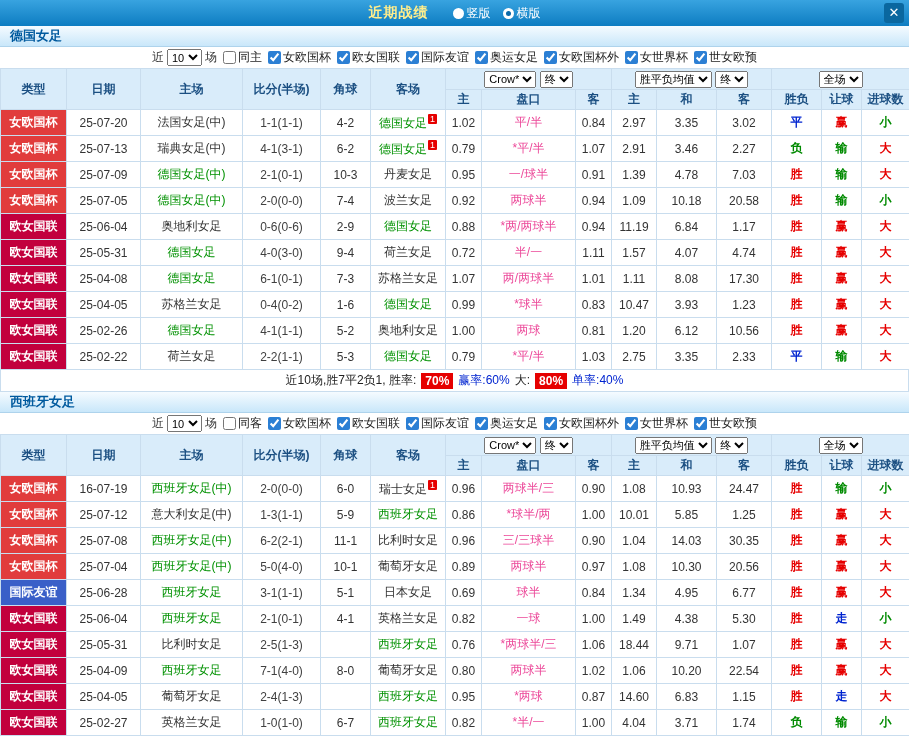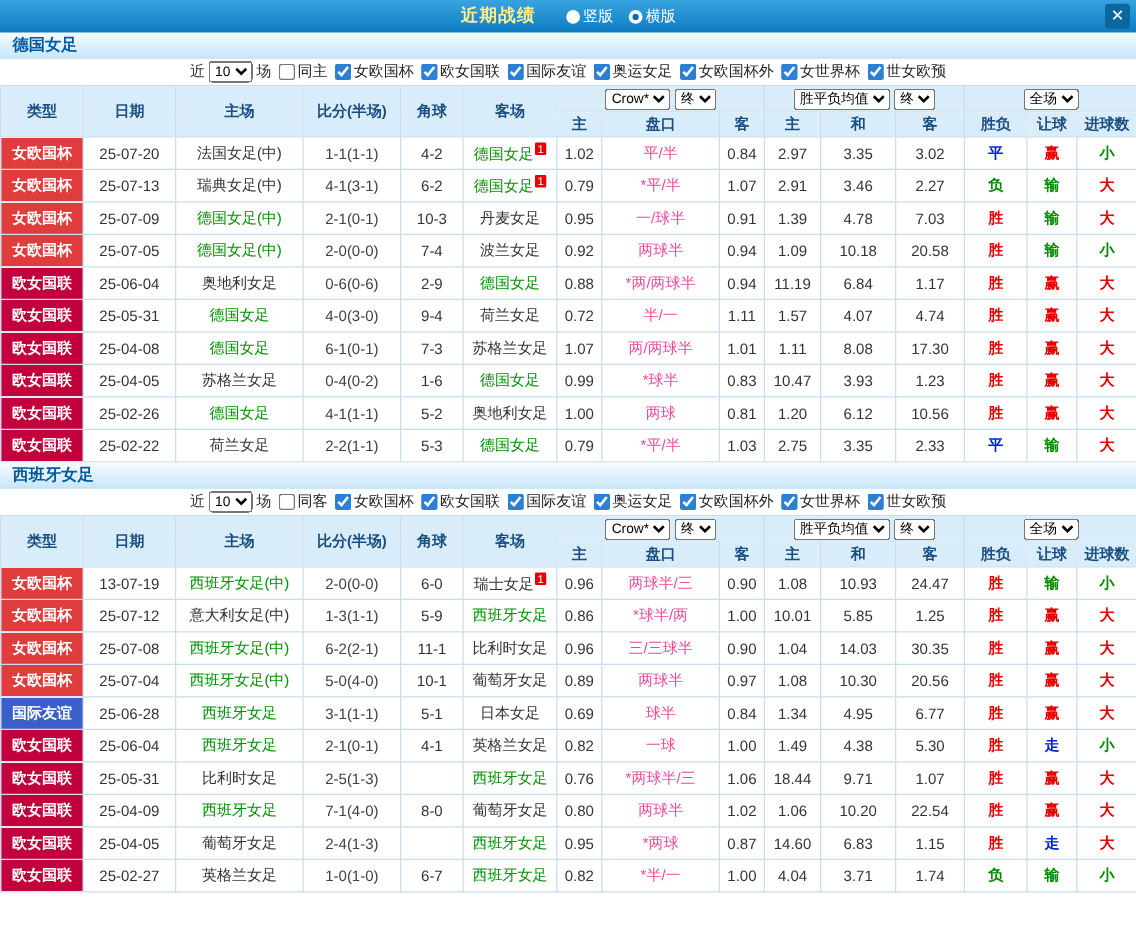--- a/index.html
+++ b/index.html
@@ -298,20 +298,28 @@
           <td>1.03</td>
           <td>2.75</td>
           <td>3.35</td>
           <td>2.33</td>
           <td class="res blue">平</td>
           <td class="res green">输</td>
           <td class="res red">大</td>
         </tr>
       </tbody>
   </table>
+  <div class="stats">
+    <span class="lbl">近10场,胜7平2负1, 胜率:</span>
+    <span class="badge-pct">70%</span>
+    <span class="blue-txt">赢率:60%</span>
+    <span class="lbl">大:</span>
+    <span class="badge-pct">80%</span>
+    <span class="blue-txt">单率:40%</span>
+  </div>
 </div>
 
 <div>
   <div class="sec-title">西班牙女足</div>
   <div class="filter-row">
       <span>近</span>
       <select><option>10</option></select>
       <span>场</span>
       <label><input type="checkbox" style="">同客</label>
       <label><input type="checkbox" checked="" style="">女欧国杯</label>
@@ -368,21 +376,21 @@
         <th>和</th>
         <th>客</th>
         <th>胜负</th>
         <th>让球</th>
         <th>进球数</th>
       </tr>
     </thead>
     <tbody>
         <tr>
           <td class="type cup">女欧国杯</td>
-          <td>13-07-19</td>
+          <td>16-07-19</td>
           <td><span class="team focus">西班牙女足(中)</span></td>
           <td class="score">2-0(0-0)</td>
           <td>6-0</td>
           <td><span class="team">瑞士女足</span><sup class="badge">1</sup></td>
           <td>0.96</td>
           <td class="handicap">两球半/三</td>
           <td>0.90</td>
           <td>1.08</td>
           <td>10.93</td>
           <td>24.47</td>

